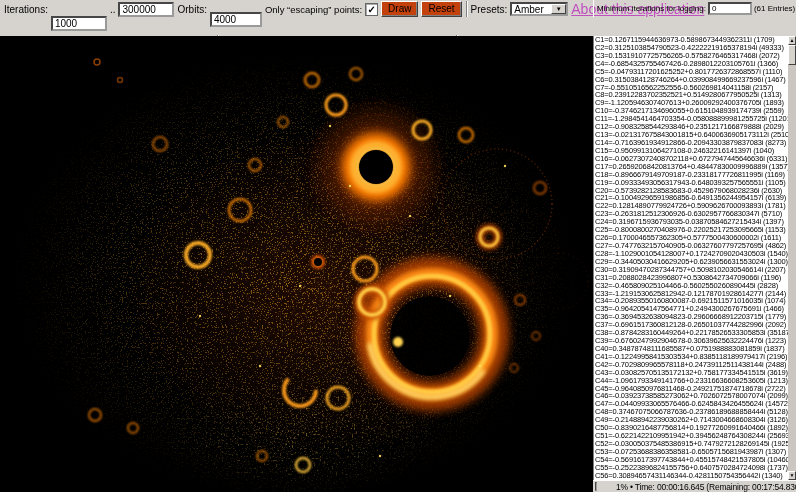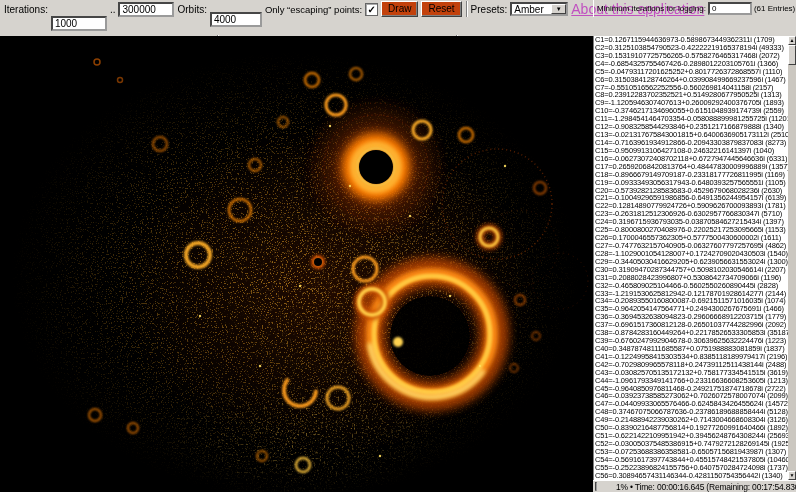--- a/index.html
+++ b/index.html
@@ -265,21 +265,21 @@
     <div class="entry">C2=0.3125103854790523-0.42222219165378194i (49333)</div>
     <div class="entry">C3=0.15319107725756265-0.5758276465317468i (2072)</div>
     <div class="entry">C4=-0.6854325755467426-0.2898012203105761i (1366)</div>
     <div class="entry">C5=-0.04793117201625252+0.8017726372868557i (1110)</div>
     <div class="entry">C6=0.3150384128746264+0.039908499669237596i (1467)</div>
     <div class="entry">C7=-0.5510516562252556-0.560269814041158i (2157)</div>
     <div class="entry">C8=0.23912283702352521+0.5149280677950525i (1313)</div>
     <div class="entry">C9=-1.1205946307407613+0.26009292400376705i (1893)</div>
     <div class="entry">C10=-0.3746217134696055+0.6151048939174739i (2559)</div>
     <div class="entry">C11=-1.2984541464703354-0.058088899981255725i (11201)</div>
-    <div class="entry">C12=-0.9083258544293846+0.2351217166879888i (1340)</div>
+    <div class="entry">C12=-0.9083258544293846+0.2351217166879888i (2029)</div>
     <div class="entry">C13=-0.021317675843001815+0.6400636905173112i (25102)</div>
     <div class="entry">C14=-0.7163961934912866-0.20943303879837083i (8273)</div>
     <div class="entry">C15=-0.9509913106427108-0.24632216141397i (1040)</div>
     <div class="entry">C16=-0.06273072408702118+0.6727947445646636i (6331)</div>
     <div class="entry">C17=0.26592068420813764+0.48447830009996889i (1357)</div>
     <div class="entry">C18=-0.8966679149709187-0.23318177726811995i (1169)</div>
     <div class="entry">C19=-0.09333493056317943-0.6480393257565551i (1105)</div>
     <div class="entry">C20=-0.5739282128583683-0.4529679068028236i (2630)</div>
     <div class="entry">C21=-0.10049296591986856-0.6491356244954157i (6139)</div>
     <div class="entry">C22=0.12814890779924726+0.5909626700093893i (1781)</div>

